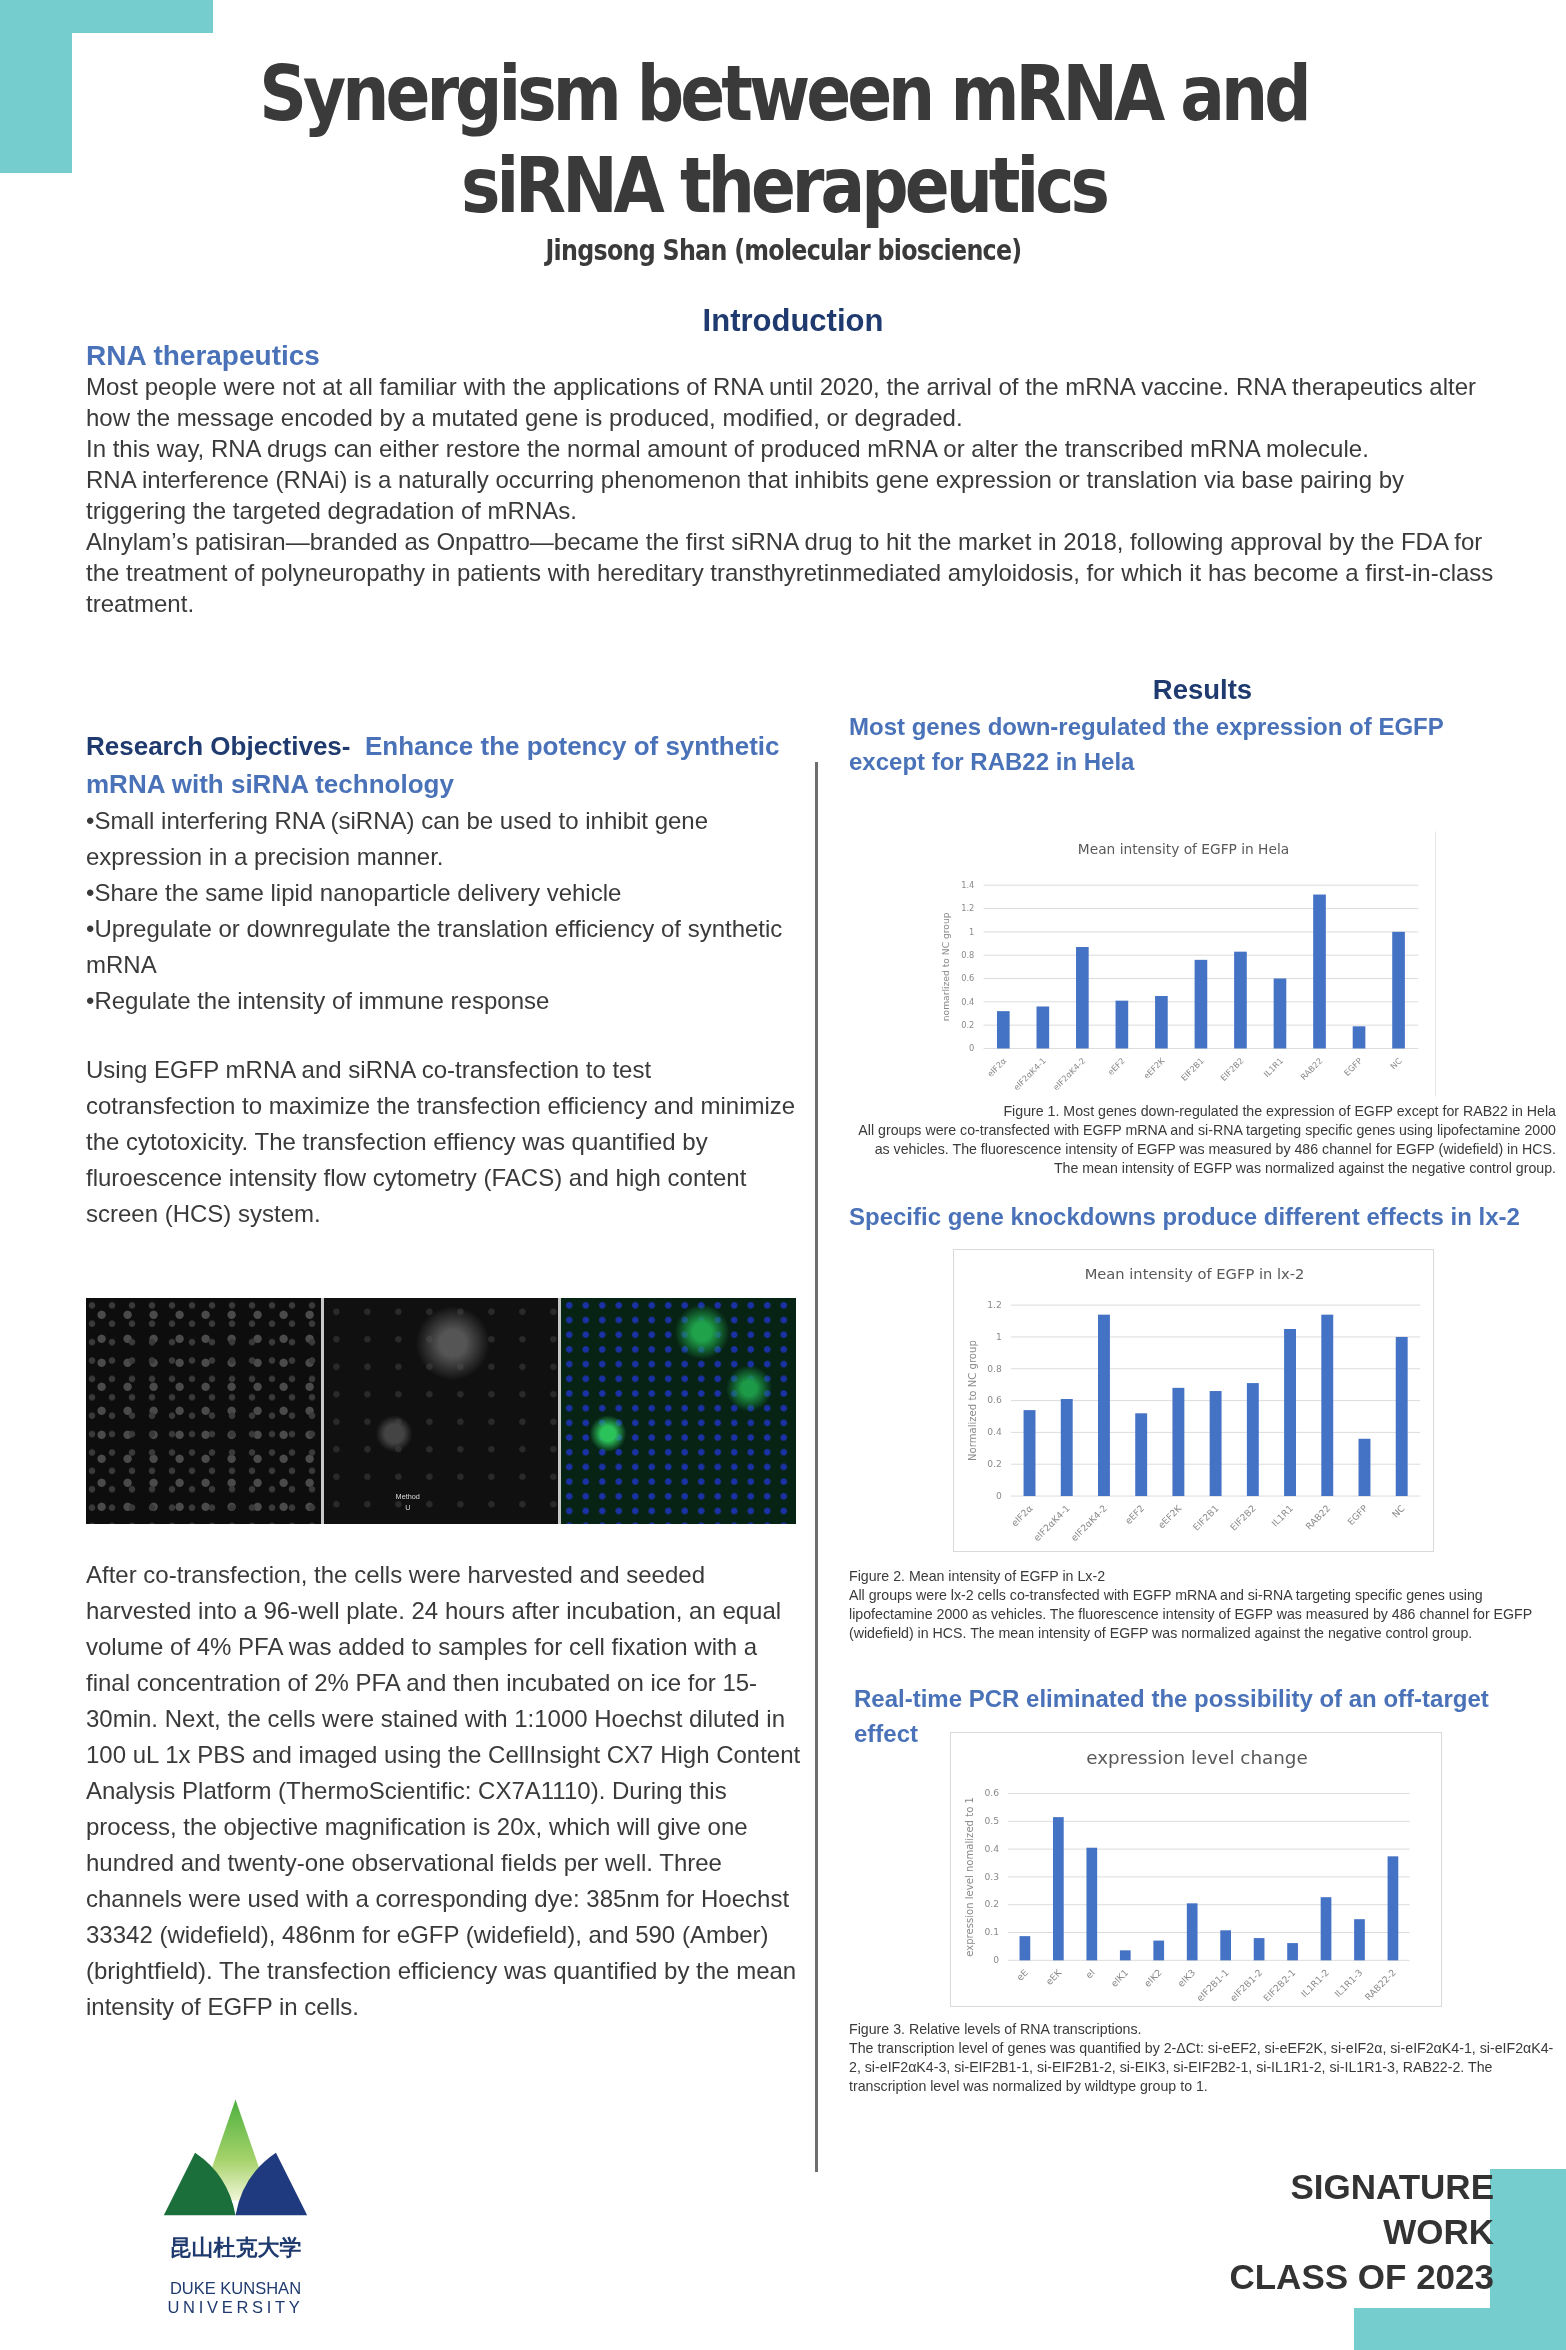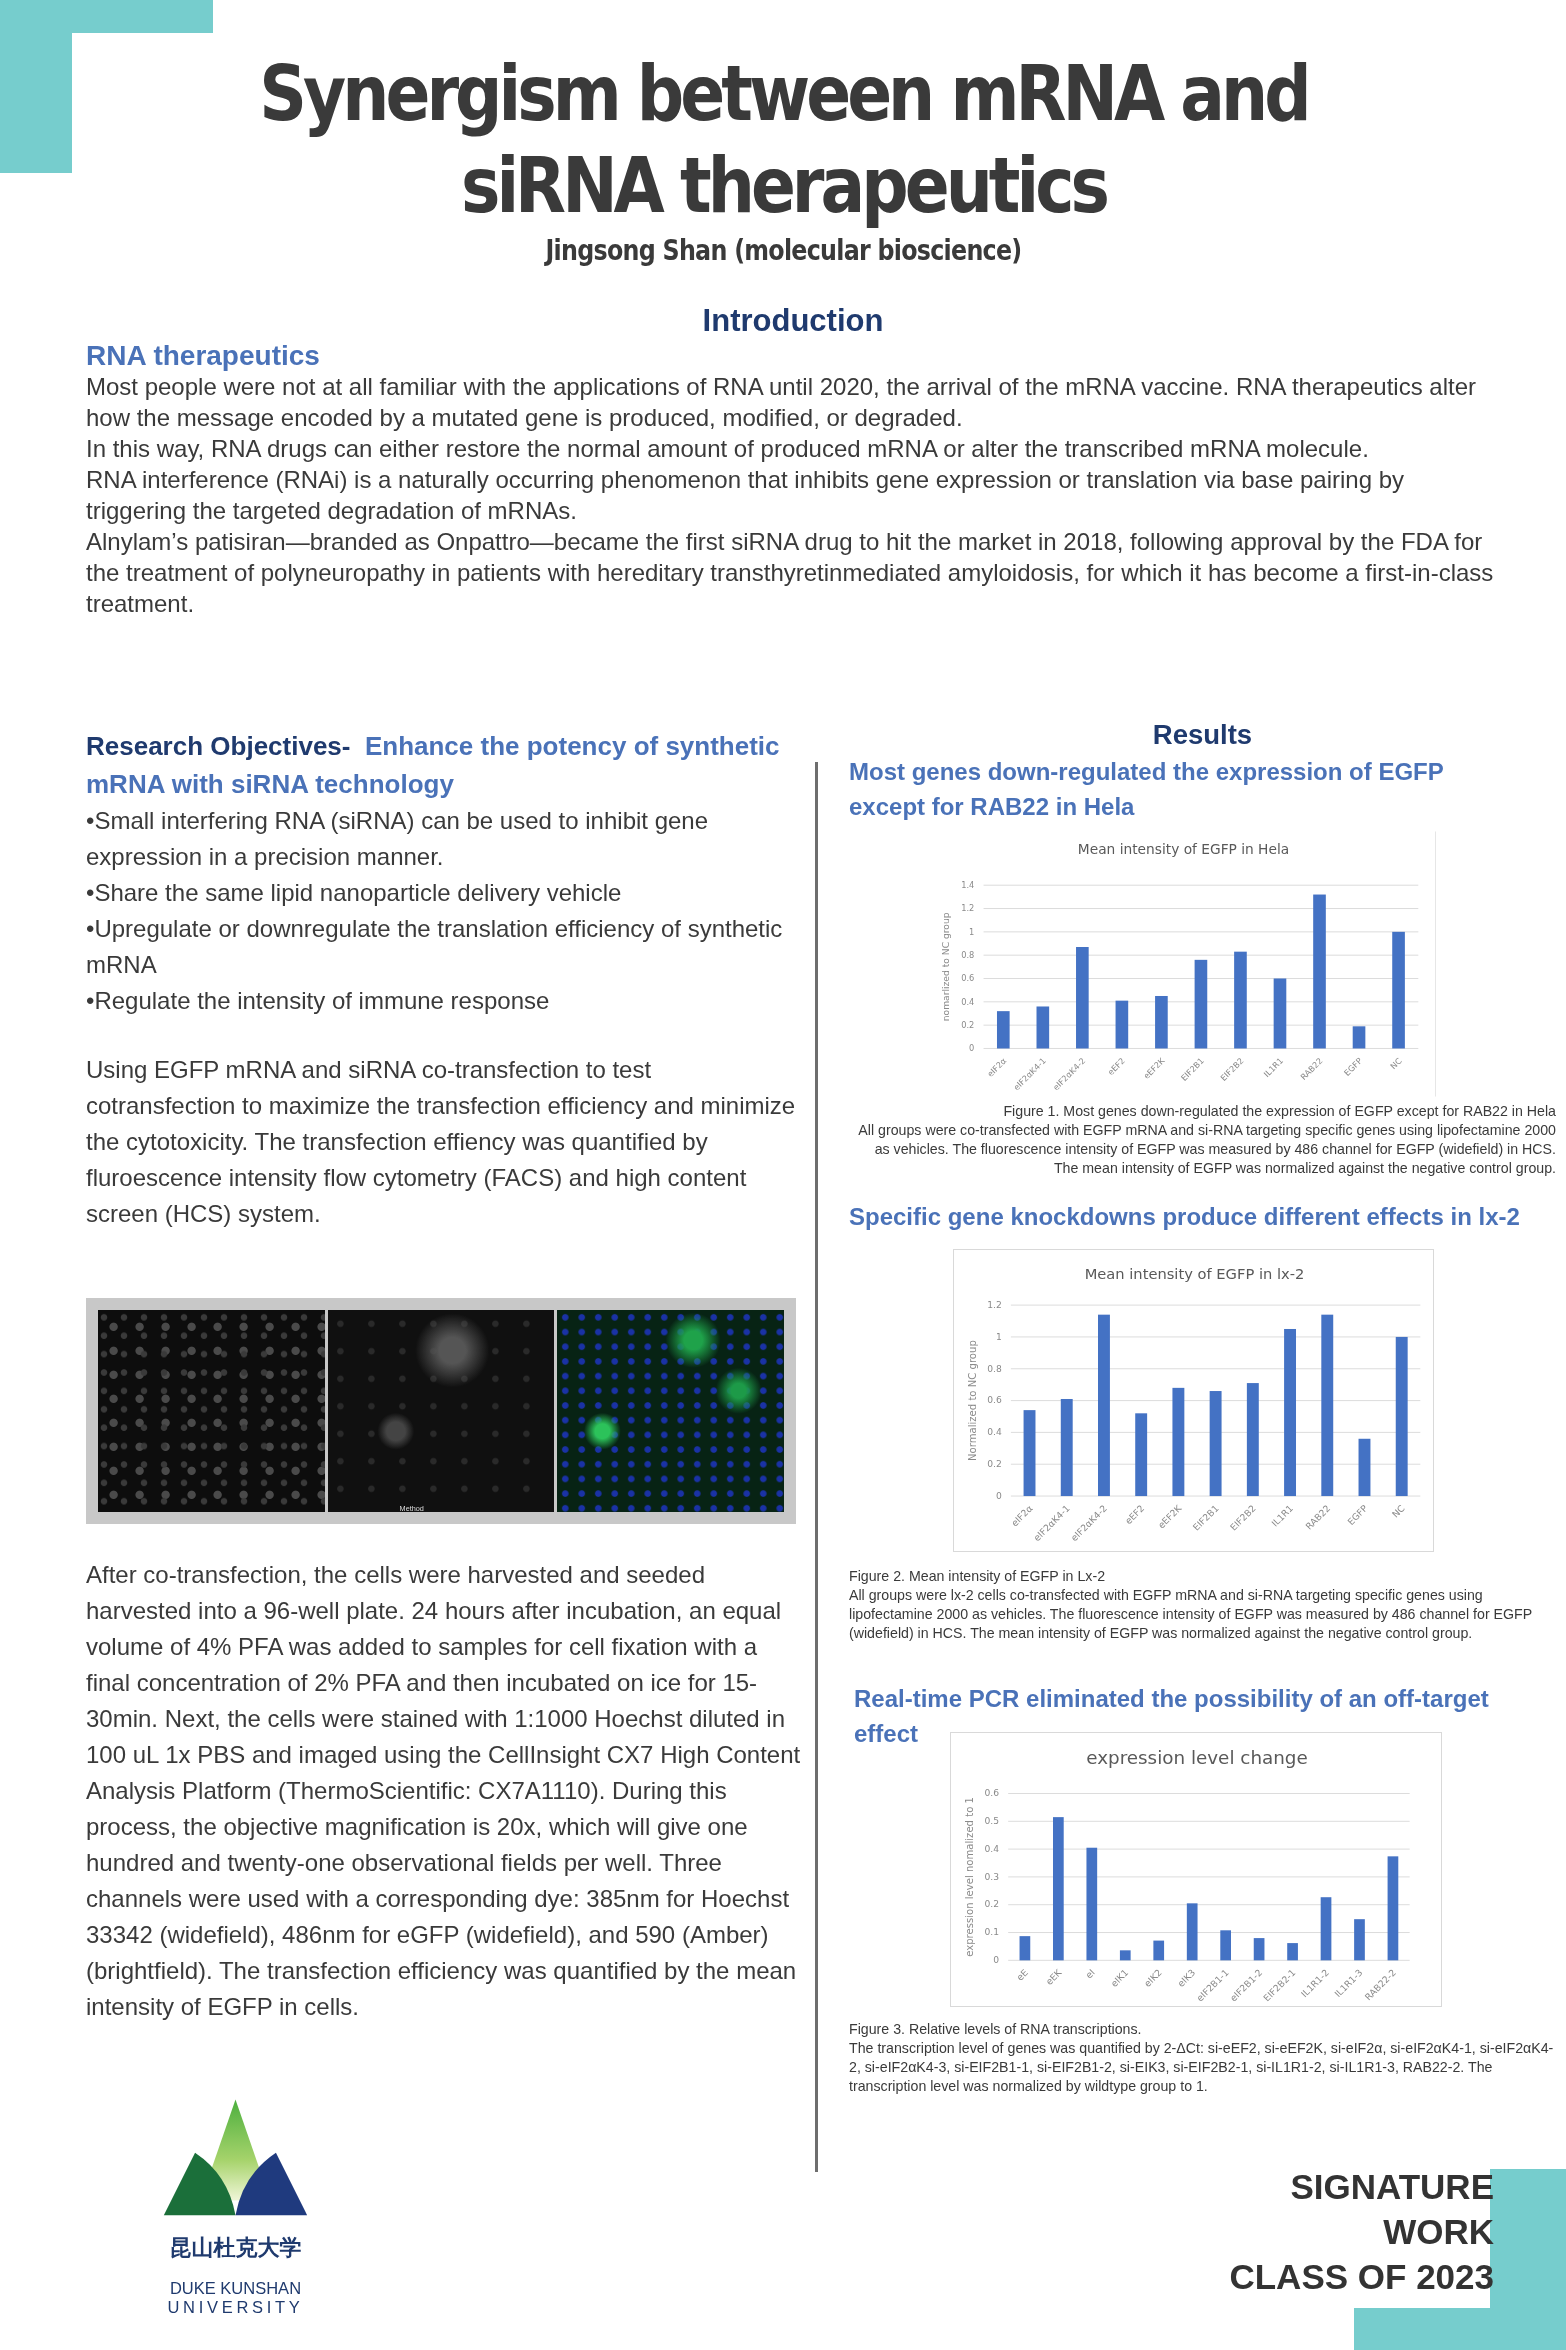--- a/index.html
+++ b/index.html
@@ -16,21 +16,21 @@
   .sec-h { color: #1f3a6e; font-weight: bold; }
   .sub-h { color: #4a72b8; font-weight: bold; }
   .intro { position: absolute; left: 86px; top: 301px; width: 1414px; font-size: 24px; line-height: 31px; }
   .intro .center { text-align: center; font-size: 31px; line-height: 39px; }
   .left-col { position: absolute; left: 86px; width: 716px; font-size: 24px; line-height: 36px; }
   .divider { position: absolute; left: 815px; top: 762px; width: 2.8px; height: 1410px; background: #6e6e6e; }
   .right-col { position: absolute; left: 849px; width: 707px; }
   .fig-h { font-size: 24px; line-height: 35px; color: #4a72b8; font-weight: bold; }
   .caption { font-size: 14.2px; line-height: 19px; color: #3a3a3a; }
   .chart-box { position: absolute; border: 0.9px solid #d9d9d9; background: #fff; }
-  .micro { position: absolute; left: 86px; top: 1298px; width: 710px; height: 226px; display: flex; gap: 2.8px; background: #c8c8c8; padding: 12px; }
+  .micro { position: absolute; left: 86px; top: 1298px; width: 710px; height: 226px; display: flex; gap: 2.8px; background: #c8c8c8; padding: 0; }
   .micro .panel { flex: 1; position: relative; overflow: hidden; }
   .bottom-right { position: absolute; right: 73px; top: 2164px; text-align: right; font-weight: bold;
                   font-size: 35px; line-height: 45px; color: #333; }
 </style>
 </head>
 <body>
 
 <div class="abs teal" style="left:0;top:0;width:213px;height:33px;"></div>
 <div class="abs teal" style="left:0;top:0;width:72px;height:173px;"></div>
 <div class="abs teal" style="left:1490px;top:2169px;width:77px;height:182px;"></div>
@@ -76,21 +76,21 @@
   </div>
   <div class="panel" style="background: radial-gradient(circle at 60% 15%, #1fa24a 0 9.2px, transparent 27.5px), radial-gradient(circle at 20% 60%, #2cc25a 0 7.3px, transparent 18.4px), radial-gradient(circle at 80% 40%, #1d9a48 0 7.3px, transparent 23px), radial-gradient(circle at 50% 50%, #1a32a6 0 2.8px, transparent 3.7px) 0 0/16.5px 14.7px, #072314;"></div>
 </div>
 
 <div class="left-col" style="top:1557px;">
   <div>After co-transfection, the cells were harvested and seeded harvested into a 96-well plate. 24 hours after incubation, an equal volume of 4% PFA was added to samples for cell fixation with a final concentration of 2% PFA  and then incubated on ice for 15-30min. Next, the cells were stained with 1:1000 Hoechst diluted in 100 uL 1x PBS and imaged using the CellInsight CX7 High Content Analysis Platform (ThermoScientific: CX7A1110). During this process, the objective magnification is 20x, which will give one hundred and twenty-one observational fields per well. Three channels were used with a corresponding dye: 385nm for Hoechst 33342 (widefield), 486nm for eGFP (widefield), and 590 (Amber) (brightfield). The transfection efficiency was quantified by the mean intensity of EGFP in cells.</div>
 </div>
 
 <div class="divider"></div>
 
-<div class="right-col" style="top:715px;">
+<div class="right-col" style="top:670px;">
   <div class="sec-h" style="text-align:center;font-size:27.5px;line-height:39px;">Results</div>
   <div class="fig-h" style="width:643px;">Most genes down-regulated the expression of EGFP except for RAB22 in Hela</div>
 </div>
 
 <div class="chart-box" style="left:929px;top:831px;width:507px;height:266px;border-color:#fff;border-right-color:#e6e6e6;">
   <svg width="507" height="266" id="chart0" viewBox="0 0 552 290">
       <text x="276" y="24" text-anchor="middle" font-size="15" fill="#595959" font-family="DejaVu Sans, sans-serif">Mean intensity of EGFP in Hela</text>
       <line x1="58" x2="532" y1="236" y2="236" stroke="#d9d9d9" stroke-width="1"></line>
       <text x="48" y="239" text-anchor="end" font-size="9" fill="#8a8a8a" font-family="DejaVu Sans, sans-serif">0</text>
       <line x1="58" x2="532" y1="210.57142857142856" y2="210.57142857142856" stroke="#d9d9d9" stroke-width="1"></line>

